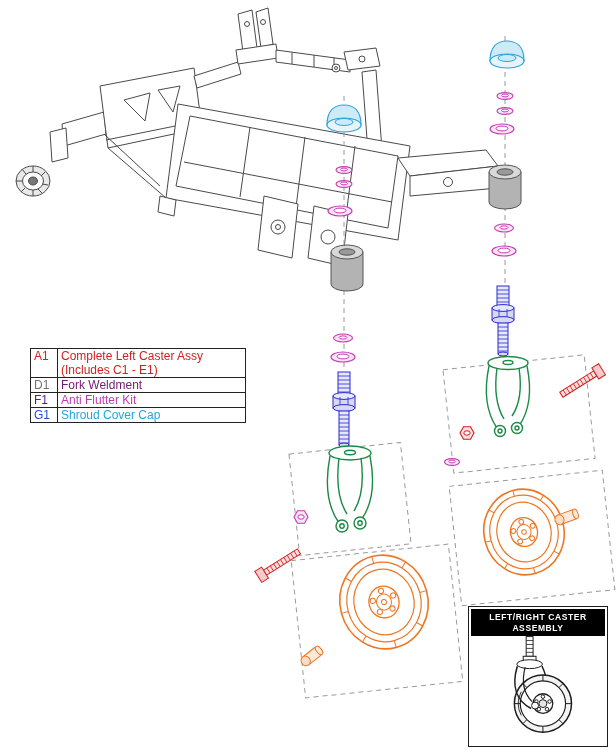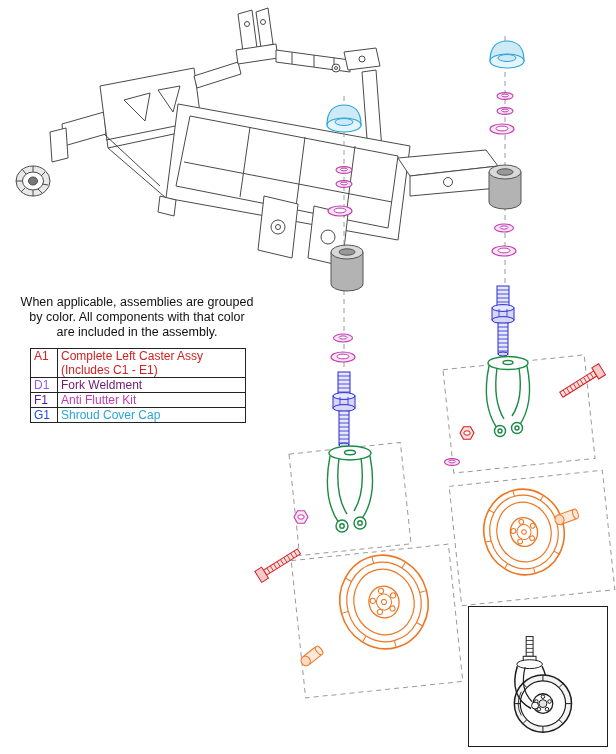--- a/index.html
+++ b/index.html
@@ -239,51 +239,50 @@
         <circle cx="534" cy="528.3" r="2.4" fill="none"></circle>
       </g>
       <g transform="rotate(-20 567 517)" stroke="#ed7622">
         <rect x="559" y="512" width="17" height="10" rx="2" fill="#fdeadc"></rect>
         <ellipse cx="559" cy="517" rx="4.5" ry="5" fill="#fbdcc2"></ellipse>
         <ellipse cx="576" cy="517" rx="2.5" ry="5" fill="#fdeadc"></ellipse>
       </g>
     </g>
   </svg>
 
-  <div class="note">
-    <div>When applicable, assemblies are grouped</div>
-    <div>by color. All components with that color</div>
-    <div>are included in the assembly.</div>
-  </div>
 
   <table class="legend">
     <tbody>
       <tr>
         <td class="code" style="color: rgb(210, 32, 32);">A1</td>
         <td class="label" style="color: rgb(210, 32, 32);">
           <div>Complete Left Caster Assy</div>
           <div>(Includes C1 - E1)</div>
         </td>
       </tr>
       <tr>
-        <td class="code" style="color: #8b5cf6;">D1</td>
+        <td class="code" style="color: #737373;">D1</td>
         <td class="label" style="color: #701a75; margin-top: 36px;">Fork Weldment</td>
       </tr>
       <tr>
         <td class="code" style="color: #4c1d95;">F1</td>
         <td class="label" style="color: rgb(194, 60, 176);">Anti Flutter Kit</td>
       </tr>
       <tr>
         <td class="code" style="color: #1d4ed8;">G1</td>
         <td class="label" style="color: rgb(41, 164, 217);">Shroud Cover Cap</td>
       </tr>
     </tbody>
   </table>
 
   <div class="inset">
+    <div class="inset-header">
+      <div>LEFT/RIGHT CASTER</div>
+      <div>ASSEMBLY</div>
+    </div>
     <svg class="inset-art" viewBox="0 0 140 141">
       <g stroke="#1d1d1d" fill="none">
         <rect x="58" y="30" width="7" height="20" fill="#fff"></rect>
         <path d="M58,34h7M58,38h7M58,42h7M58,46h7" stroke-width="0.8"></path>
         <rect x="55" y="50" width="13" height="5" fill="#fff"></rect>
         <ellipse cx="61.5" cy="58" rx="13" ry="4.5" fill="#fff"></ellipse>
         <path d="M74,60 C80,72 79,82 73,88" stroke-width="1.4"></path>
         <circle cx="75" cy="98" r="29" fill="#f4f4f4" stroke-width="1.5"></circle>
         <path d="M104,98L98,98M95.5,118.5L91.3,114.3M75,127L75,121M54.5,118.5L58.7,114.3M46,98L52,98M54.5,77.5L58.7,81.7M75,69L75,75M95.5,77.5L91.3,81.7"></path>
         <circle cx="75" cy="98" r="23" fill="#fff" stroke-width="1.2"></circle>

